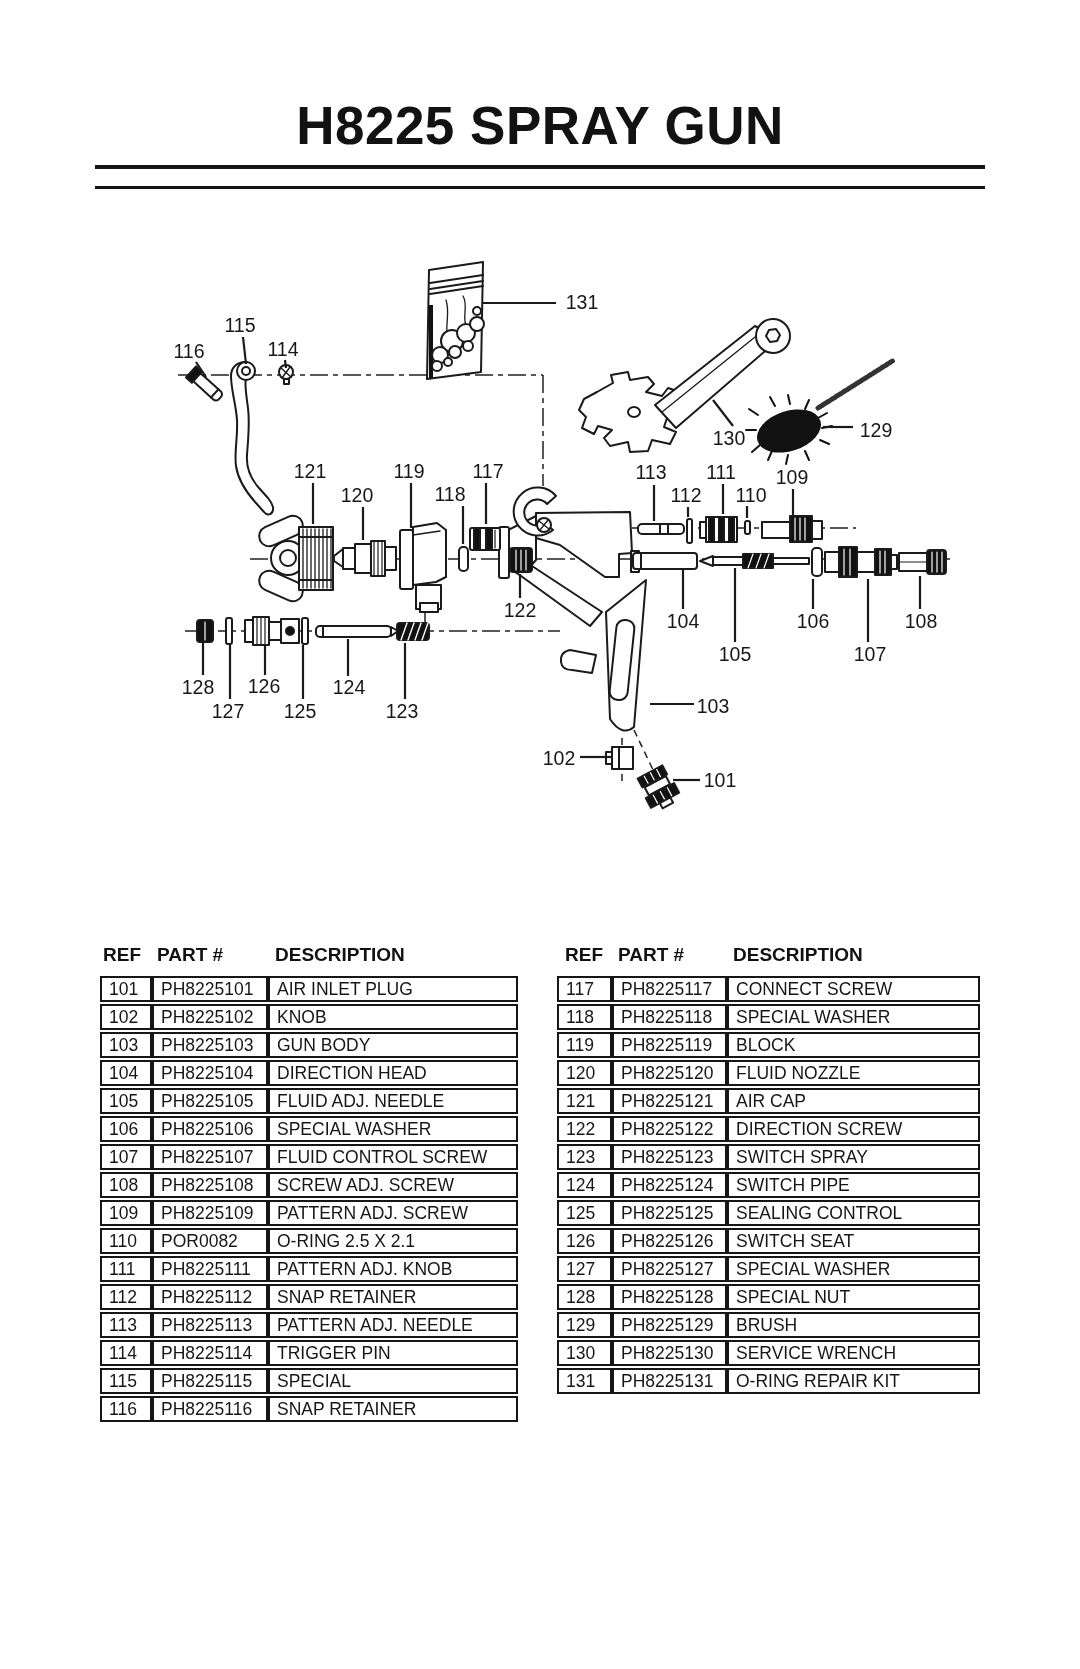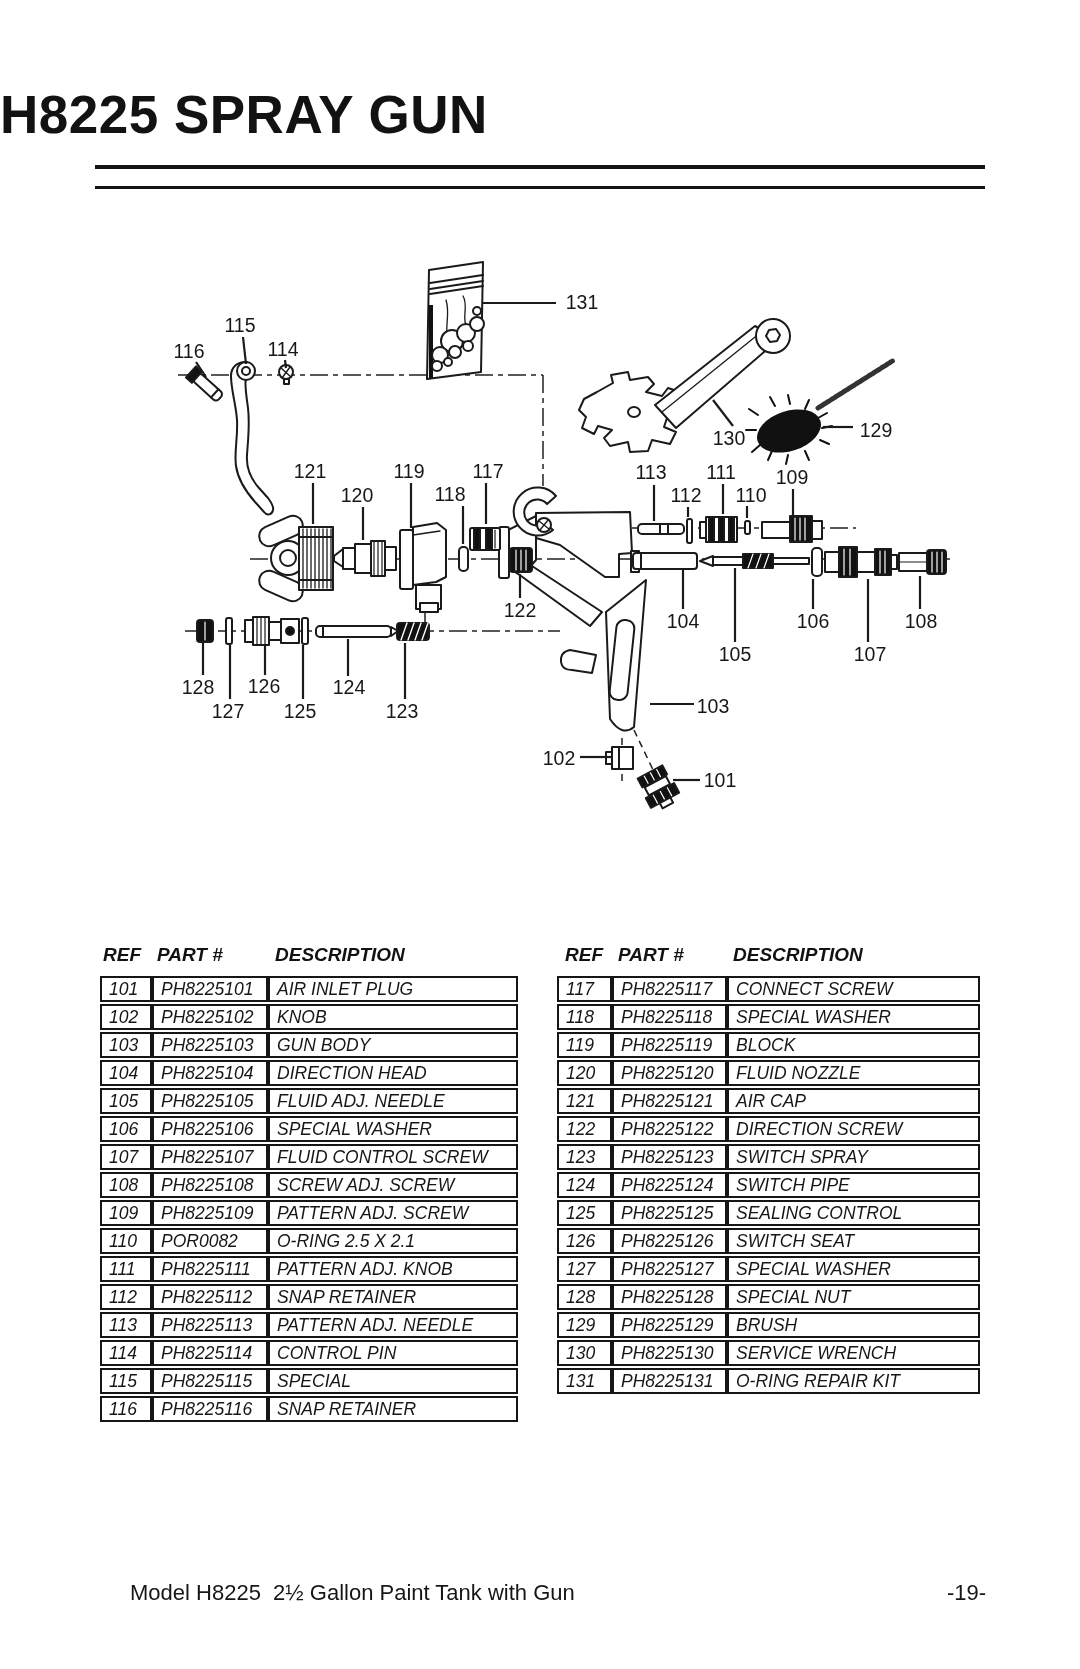--- a/index.html
+++ b/index.html
@@ -7,32 +7,32 @@
     position:relative;
     width:1080px;height:1669px;
     background:#ffffff;
     margin:0 auto;
     font-family:"Liberation Sans",sans-serif;
     color:#161616;
     overflow:hidden;
   }
   .page-title{
     position:absolute;top:84px;left:0;right:0;
-    margin:0;
+    margin:11px;text-align:center;
     font-size:53px;font-weight:bold;letter-spacing:0.5px;
     color:#121212;
   }
   .rule{position:absolute;left:95px;width:890px;background:#141414;}
   .rule-1{top:165px;height:4px;}
   .rule-2{top:186px;height:3px;}
   svg.diagram{position:absolute;top:0;left:0;}
   svg.diagram *{vector-effect:non-scaling-stroke;}
   .callout-text{font-size:19.5px;fill:#171717;font-family:"Liberation Sans",sans-serif;}
 
-  .tbl-wrap{position:absolute;top:944px;font-style:italic;}
+  .tbl-wrap{position:absolute;top:944px;}
   .tbl-left{left:100px;width:418px;}
   .tbl-right{left:557px;width:423px;}
   .thead{position:relative;height:26px;font-size:19px;font-weight:bold;color:#121212;}
   .thead span{position:absolute;top:0;white-space:nowrap;}
   .tbl-left  .h-ref{left:3px;}  .tbl-left  .h-part{left:57px;}  .tbl-left  .h-desc{left:175px;}
   .tbl-right .h-ref{left:8px;}  .tbl-right .h-part{left:61px;}  .tbl-right .h-desc{left:176px;}
   table.parts{border-collapse:separate;border-spacing:0 2px;width:100%;table-layout:fixed;margin-top:4px;}
   table.parts td{
     border:2px solid #161616;
     height:22px;line-height:22px;
@@ -509,21 +509,21 @@
             <td>SNAP RETAINER</td>
           </tr>
           <tr>
             <td>113</td>
             <td>PH8225113</td>
             <td>PATTERN ADJ. NEEDLE</td>
           </tr>
           <tr>
             <td>114</td>
             <td>PH8225114</td>
-            <td>CONTROL PIN</td>
+            <td>TRIGGER PIN</td>
           </tr>
           <tr>
             <td>115</td>
             <td>PH8225115</td>
             <td>SPECIAL</td>
           </tr>
           <tr>
             <td>116</td>
             <td>PH8225116</td>
             <td>SNAP RETAINER</td>
@@ -617,17 +617,13 @@
           </tr>
           <tr>
             <td>131</td>
             <td>PH8225131</td>
             <td>O-RING REPAIR KIT</td>
           </tr>
         </tbody>
     </table>
   </div>
 
-  <div class="footer">
-    <span class="f-left">Model H8225  2½ Gallon Paint Tank with Gun</span>
-    <span class="f-right">-19-</span>
-  </div>
 </div>
 
 </body></html>

